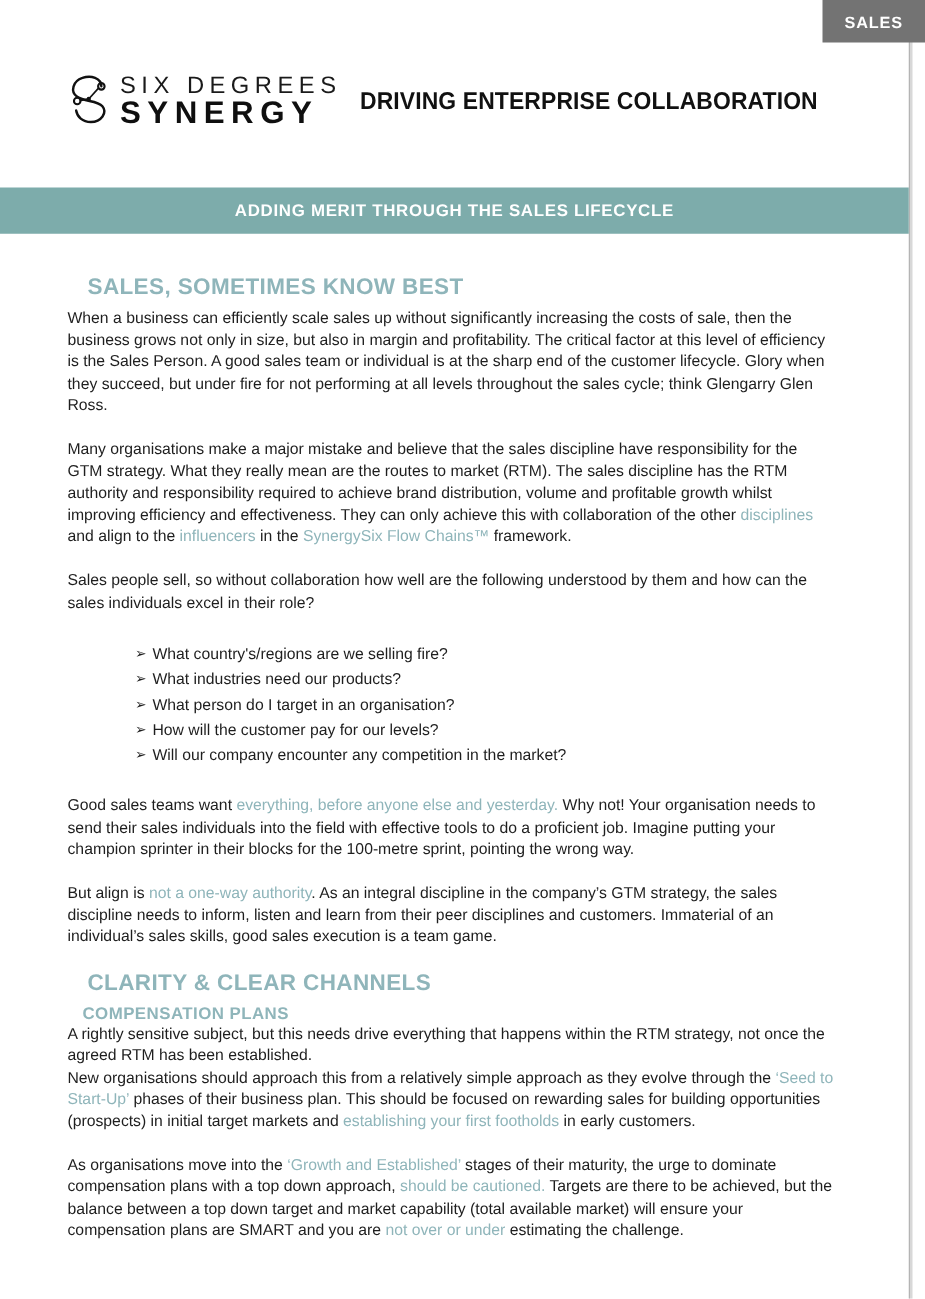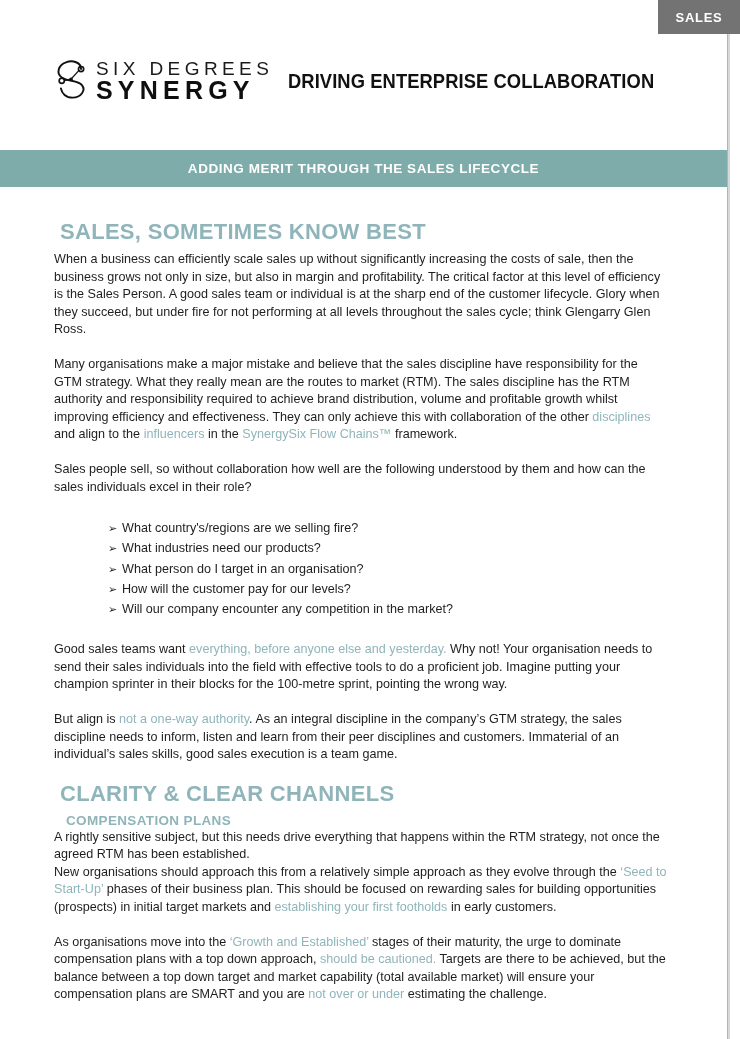--- a/index.html
+++ b/index.html
@@ -135,22 +135,22 @@
 
   
   #content {
     position: absolute;
     left: 54px;
     top: 219px;
     width: 630px;
     color: #1e1e1e;
   }
   h2.section-head {
-    margin: 0 0 6px 6px;
-    font-size: 22px;
+    margin: 0 0 6px 16px;
+    font-size: 18px;
     font-weight: bold;
     letter-spacing: 0.3px;
     color: #8fb5ba;
     font-family: "Liberation Sans", sans-serif;
   }
   h3.sub-head {
     margin: 2px 0 1px 12px;
     font-size: 13.5px;
     font-weight: bold;
     letter-spacing: 0.35px;

